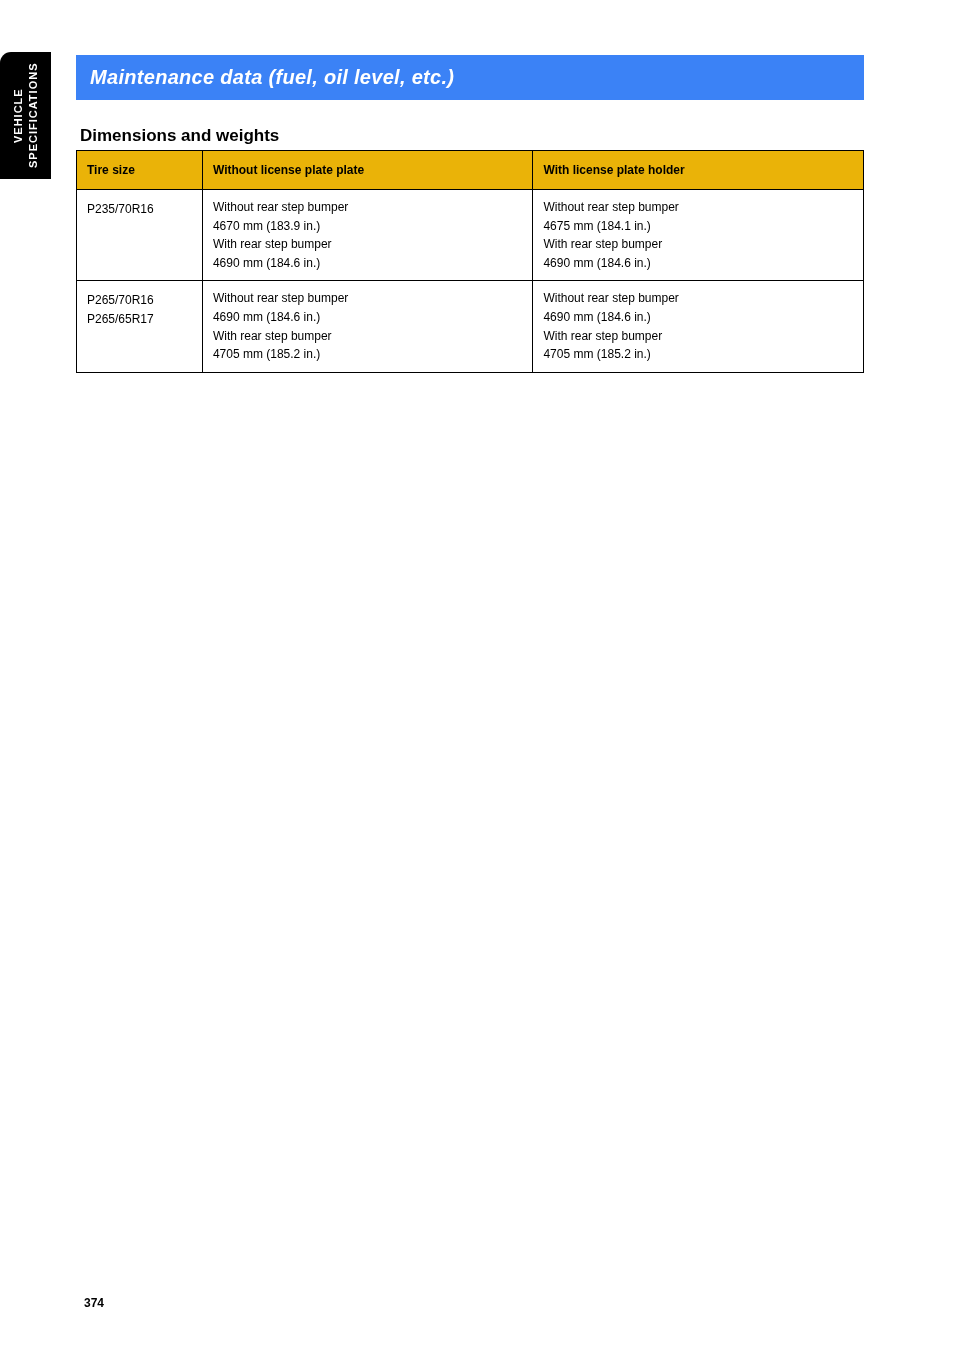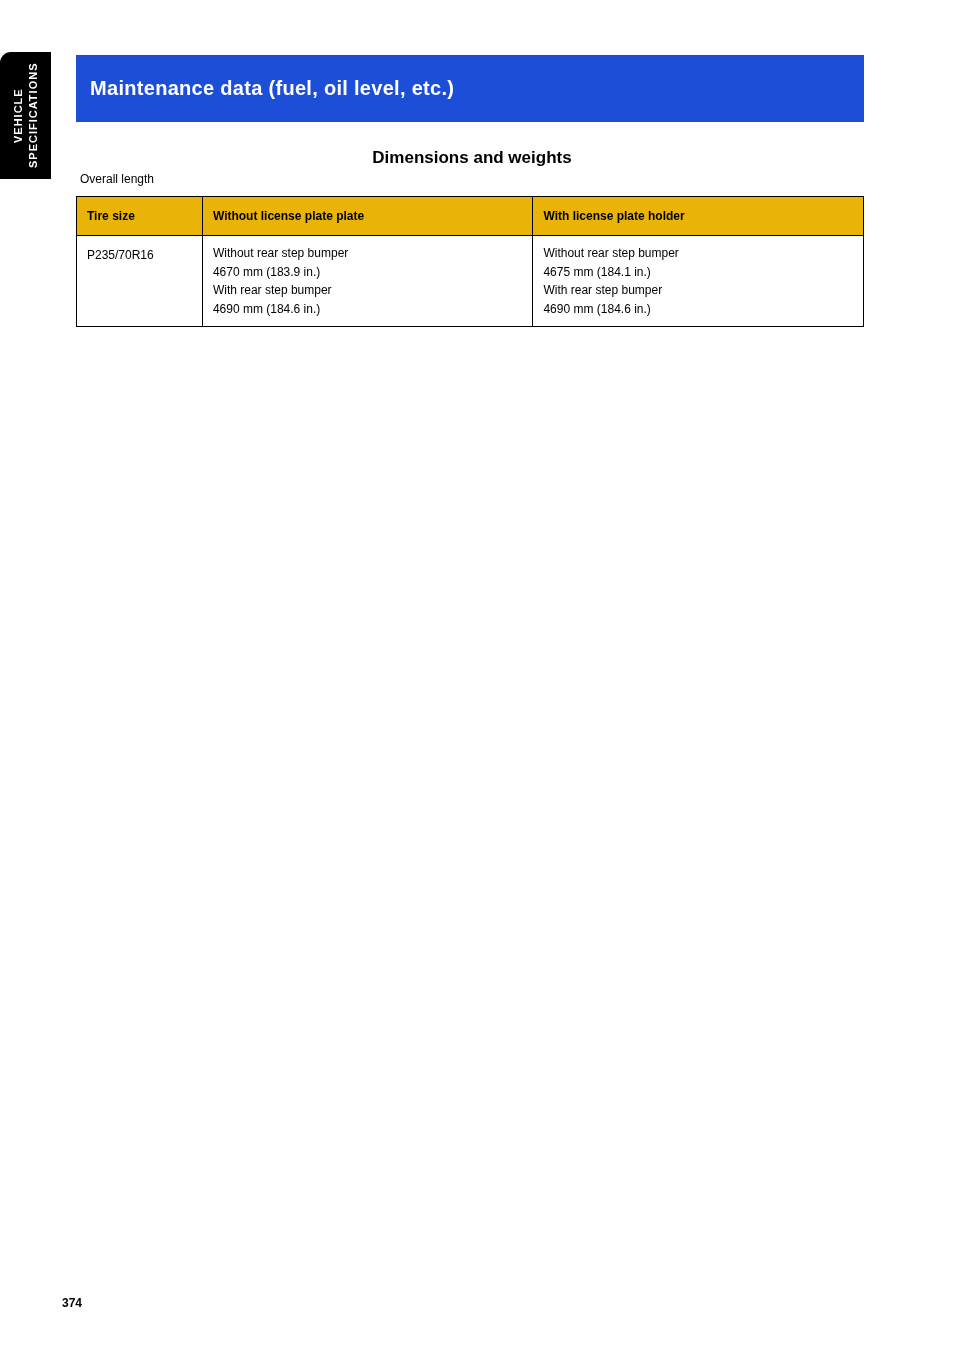--- a/index.html
+++ b/index.html
@@ -32,32 +32,32 @@
     text-align: center;
     line-height: 1.3;
   }
   .content {
     position: absolute;
     top: 55px;
     left: 76px;
     right: 90px;
   }
   .section-bar {
-    background: #1d4ed8;
+    background: #3b82f6;
     color: #fff;
     font-size: 20px;
     font-weight: bold;
-    padding: 22px 14px;
+    padding: 11px 14px;
     letter-spacing: 0.3px;
+    font-style: italic;
   }
   .subtitle {
     font-size: 17px;
     font-weight: bold;
     margin: 26px 0 4px 4px;
-    text-align: center;
   }
   .minor {
     font-size: 12px;
     margin: 4px 0 10px 4px;
   }
   table.spec {
     width: 100%;
     border-collapse: collapse;
     table-layout: fixed;
   }
@@ -76,58 +76,62 @@
     padding: 8px 10px;
     line-height: 1.55;
   }
   table.spec td.first {
     vertical-align: top;
     padding-top: 10px;
     margin-top: 28px;
   }
   .page-num {
     position: absolute;
-    left: 62px;
+    left: 84px;
     bottom: 42px;
     font-size: 12px;
     font-weight: bold;
   }
   col.c1 { width: 16%; }
   col.c2 { width: 42%; }
   col.c3 { width: 42%; }
 </style>
 </head>
 <body>
 
 <div class="side-tab">
   <span>VEHICLE SPECIFICATIONS</span>
 </div>
 
 <div class="content">
   <div class="section-bar">Maintenance data (fuel, oil level, etc.)</div>
 
   <div class="subtitle">Dimensions and weights</div>
-  <div class="minor">Overall length</div>
 
   <table class="spec">
     <colgroup>
       <col class="c1">
         <col class="c2">
         <col class="c3">
     </colgroup>
     <thead>
       <tr>
         <th>Tire size</th>
         <th>Without license plate plate</th>
         <th>With license plate holder</th>
       </tr>
     </thead>
     <tbody>
       <tr>
         <td class="first">P235/70R16</td>
         <td>Without rear step bumper<br>4670 mm (183.9 in.)<br>With rear step bumper<br>4690 mm (184.6 in.)</td>
         <td>Without rear step bumper<br>4675 mm (184.1 in.)<br>With rear step bumper<br>4690 mm (184.6 in.)</td>
       </tr>
+      <tr>
+        <td class="first">P265/70R16<br>P265/65R17</td>
+        <td>Without rear step bumper<br>4690 mm (184.6 in.)<br>With rear step bumper<br>4705 mm (185.2 in.)</td>
+        <td>Without rear step bumper<br>4690 mm (184.6 in.)<br>With rear step bumper<br>4705 mm (185.2 in.)</td>
+      </tr>
     </tbody>
   </table>
 </div>
 
 <div class="page-num">374</div>
 
 </body></html>

